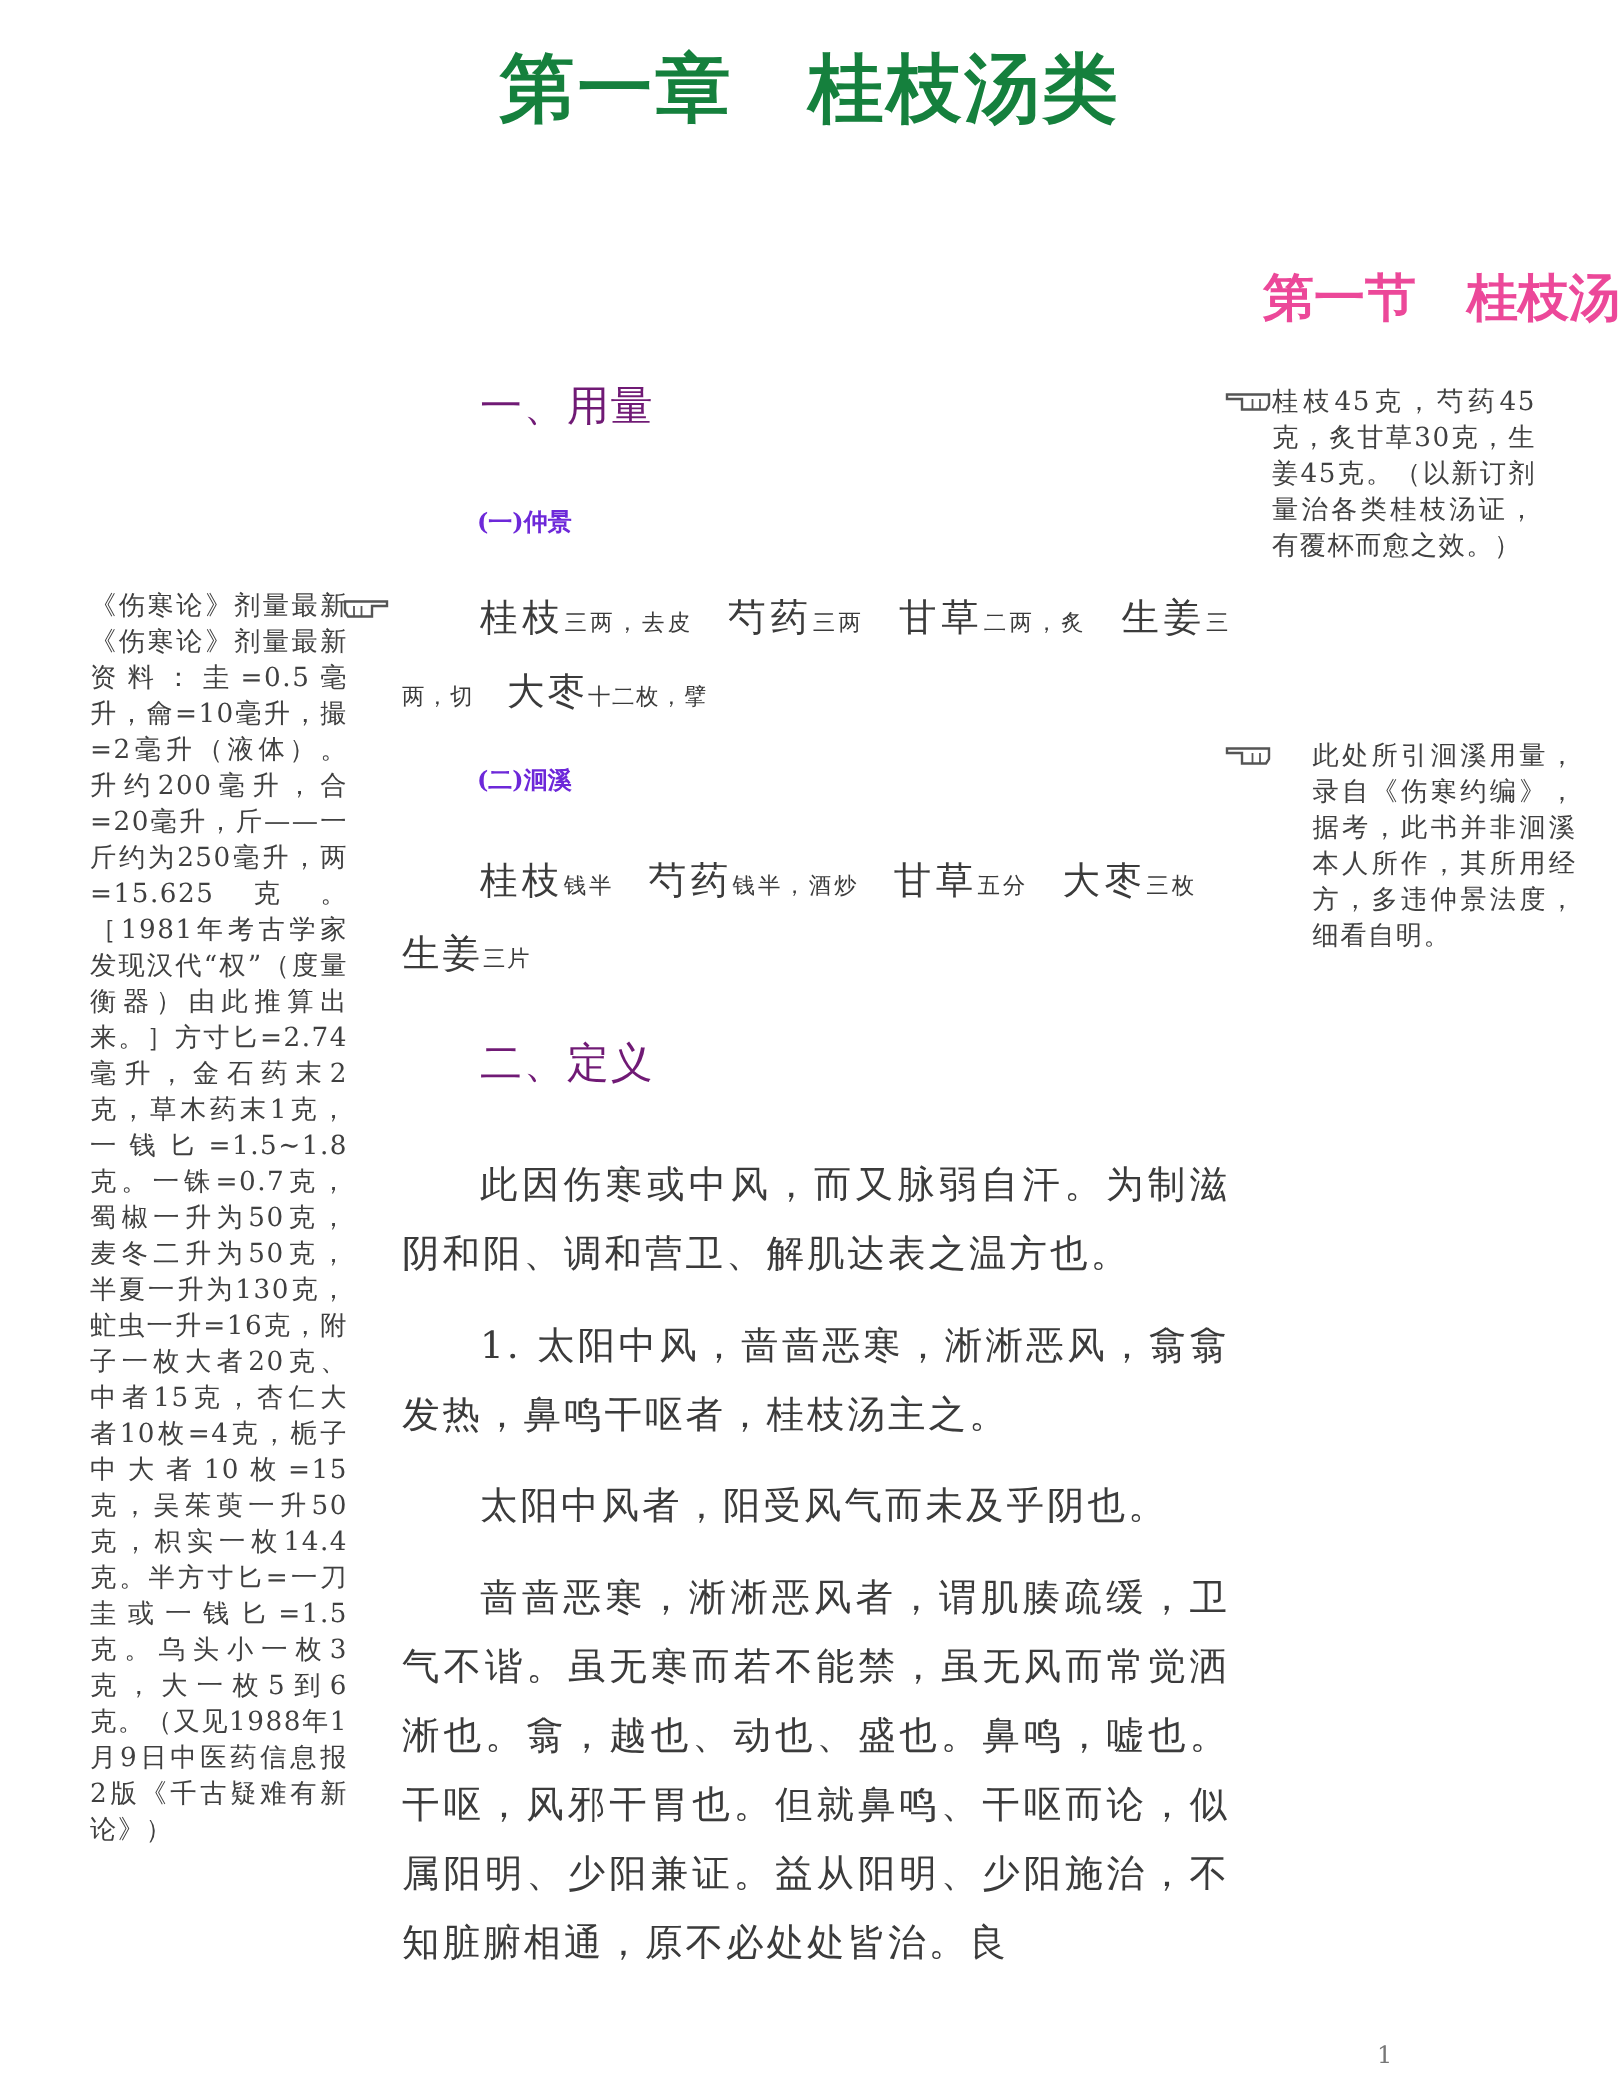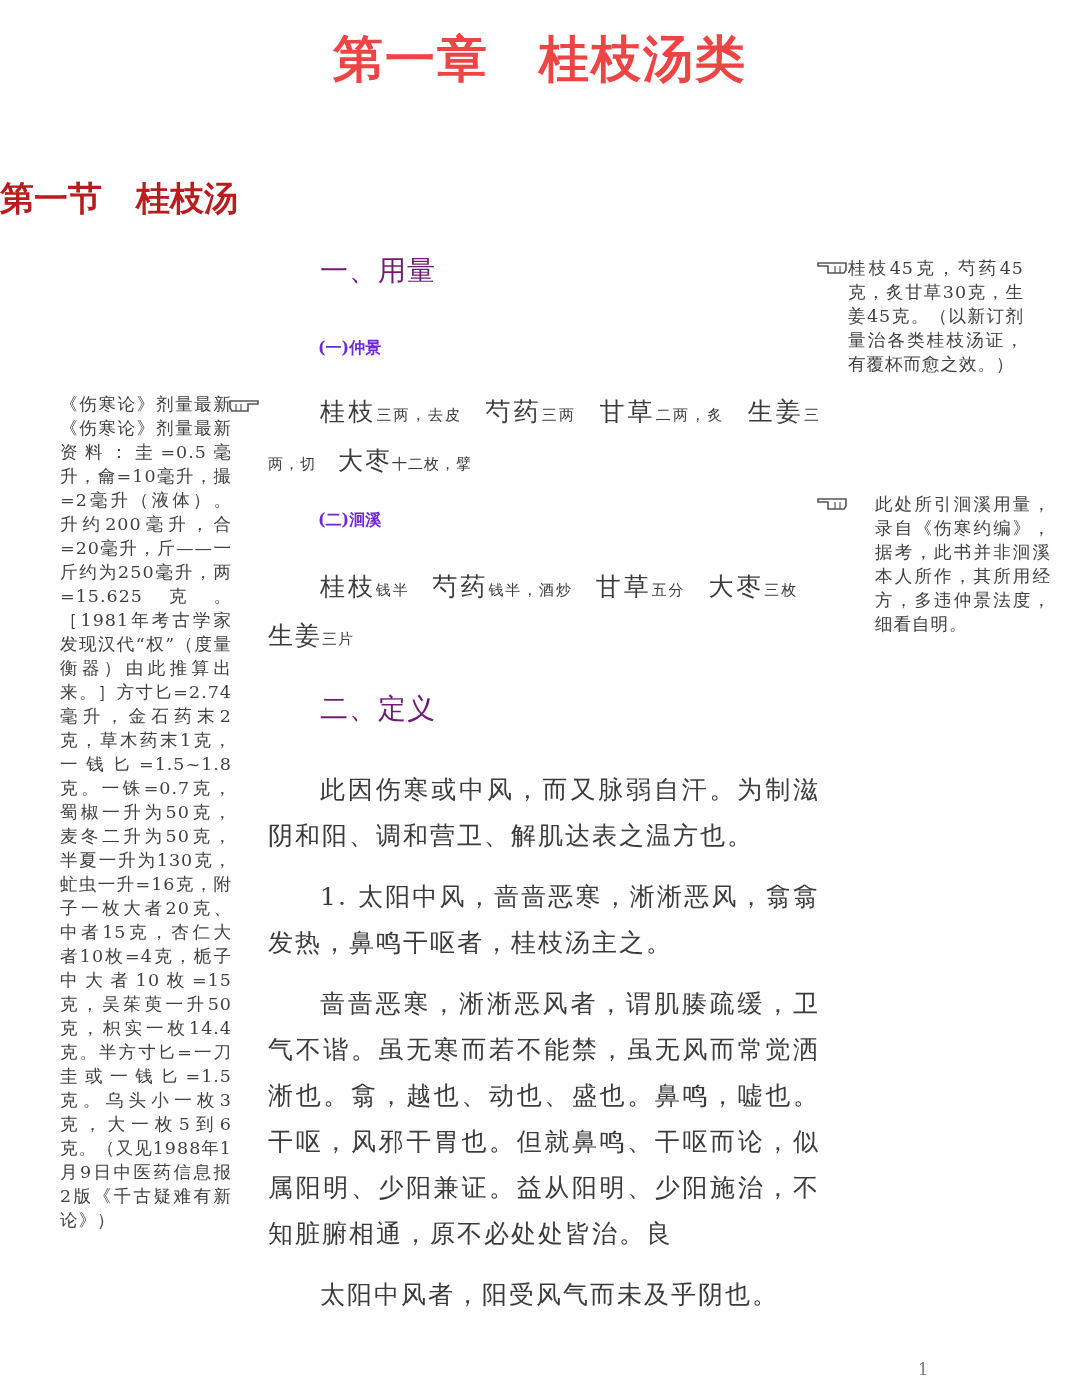--- a/index.html
+++ b/index.html
@@ -12,30 +12,30 @@
       color: #333333;
       font-family: "DejaVu Serif", "Liberation Serif", serif;
     }
     .abs { position: absolute; }
     .chapter-title {
       left: 0; width: 1080px; top: 26px;
       text-align: center;
       font-family: "DejaVu Sans", "Liberation Sans", sans-serif;
       font-weight: bold;
       font-size: 50px;
-      color: #ef4444;
+      color: #15803d;
       letter-spacing: 2px;
     }
     .chapter-title .gap { display: inline-block; width: 50px; }
     .section-title {
       left: 0; width: 1080px; top: 176px;
-      text-align: left;
+      text-align: right;
       font-size: 34px;
       font-weight: bold;
-      color: #b91c1c;
+      color: #ec4899;
     }
     .section-title .gap { display: inline-block; width: 34px; }
     .main {
       left: 268px; width: 552px;
       font-size: 25px;
       line-height: 46px;
       color: #3b3b3b;
     }
     .h2 {
       font-family: "DejaVu Sans", "Liberation Sans", sans-serif;
@@ -91,22 +91,22 @@
   <div class="para">
     <span class="herb">桂枝</span><span class="note">三两，去皮</span><span class="gapw"></span><span class="herb">芍药</span><span class="note">三两</span><span class="gapw"></span><span class="herb">甘草</span><span class="note">二两，炙</span><span class="gapw"></span><span class="herb">生姜</span><span class="note">三两，切</span><span class="gapw"></span><span class="herb">大枣</span><span class="note">十二枚，擘</span>
   </div>
   <div class="h3" style="height:58px; line-height:58px; margin-top:4px;">(二)洄溪</div>
   <div class="para">
     <span class="herb">桂枝</span><span class="note">钱半</span><span class="gapw"></span><span class="herb">芍药</span><span class="note">钱半，酒炒</span><span class="gapw"></span><span class="herb">甘草</span><span class="note">五分</span><span class="gapw"></span><span class="herb">大枣</span><span class="note">三枚</span><span class="gapw"></span><span class="herb">生姜</span><span class="note">三片</span>
   </div>
   <div class="h2" style="height:86px; line-height:86px; margin-top:4px;">二、定义</div>
   <div class="para">此因伤寒或中风，而又脉弱自汗。为制滋阴和阳、调和营卫、解肌达表之温方也。</div>
   <div class="para">1. 太阳中风，啬啬恶寒，淅淅恶风，翕翕发热，鼻鸣干呕者，桂枝汤主之。</div>
+  <div class="para">太阳中风者，阳受风气而未及乎阴也。</div>
   <div class="para">啬啬恶寒，淅淅恶风者，谓肌腠疏缓，卫气不谐。虽无寒而若不能禁，虽无风而常觉洒淅也。翕，越也、动也、盛也。鼻鸣，嘘也。干呕，风邪干胃也。但就鼻鸣、干呕而论，似属阳明、少阳兼证。益从阳明、少阳施治，不知脏腑相通，原不必处处皆治。良</div>
-  <div class="para">太阳中风者，阳受风气而未及乎阴也。</div>
 </div>
 
 <div class="abs margin-note left-note">
   <span>《伤寒论》剂量最新《伤寒论》剂量最新资料：圭=0.5毫升，龠=10毫升，撮=2毫升（液体）。升约200毫升，合=20毫升，斤——一斤约为250毫升，两=15.625克。［1981年考古学家发现汉代“权”（度量衡器）由此推算出来。］方寸匕=2.74毫升，金石药末2克，草木药末1克，一钱匕=1.5~1.8克。一铢=0.7克，蜀椒一升为50克，麦冬二升为50克，半夏一升为130克，虻虫一升=16克，附子一枚大者20克、中者15克，杏仁大者10枚=4克，栀子中大者10枚=15克，吴茱萸一升50克，枳实一枚14.4克。半方寸匕=一刀圭或一钱匕=1.5克。乌头小一枚3克，大一枚5到6克。（又见1988年1月9日中医药信息报2版《千古疑难有新论》）</span>
 </div>
 <svg class="abs" style="left:228px; top:398px;" width="32" height="16" viewBox="0 0 32 16">
   <path d="M2 3 L18 3 L30 3 L30 6 L20 6 L20 13 L4 13 L2 10 Z" fill="none" stroke="#555" stroke-width="1.6"></path>
   <path d="M8 6 L8 13 M13 6 L13 13" stroke="#555" stroke-width="1.2"></path>
 </svg>
 

